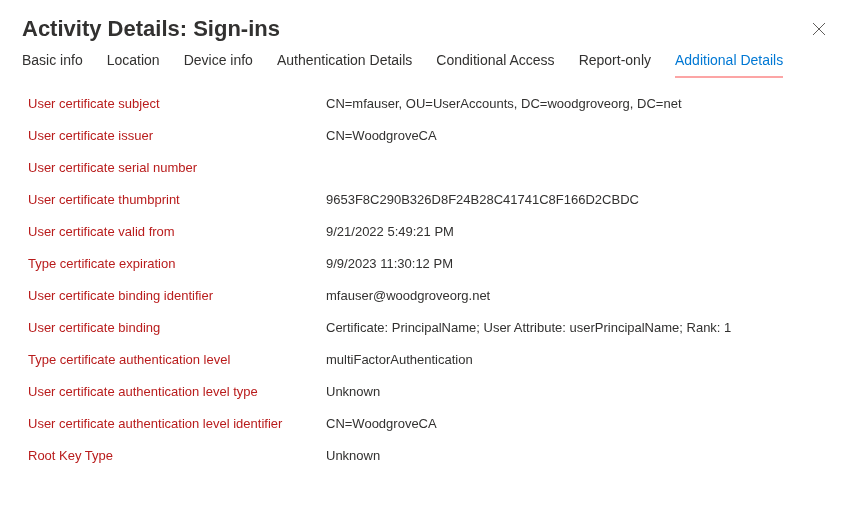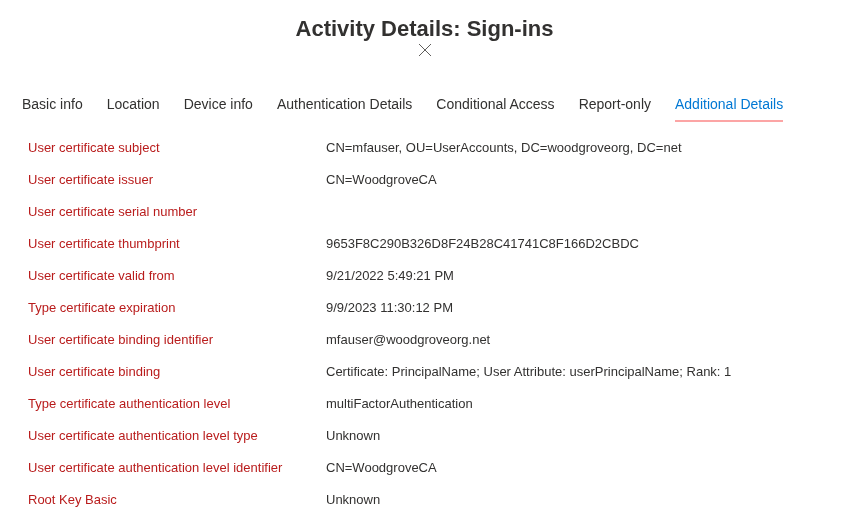--- a/index.html
+++ b/index.html
@@ -13,21 +13,20 @@
       width: 849px;
       height: 527px;
       overflow: hidden;
       color: #323130;
     }
     .header {
       display: flex;
       justify-content: space-between;
       align-items: center;
       padding: 16px 22px 10px 22px;
-      flex-direction: column;
     }
     .title {
       font-size: 22px;
       font-weight: 600;
       color: #323130;
     }
     .close-icon {
       cursor: pointer;
       width: 16px;
       height: 16px;
@@ -37,21 +36,20 @@
     }
     .close-icon svg {
       width: 14px;
       height: 14px;
       stroke: #605e5c;
       stroke-width: 1;
     }
     .tabs {
       display: flex;
       padding: 0 22px;
-      margin-top: 28px;
       gap: 24px;
     }
     .tab {
       font-size: 14px;
       color: #323130;
       cursor: pointer;
       padding-bottom: 8px;
       border-bottom: 2px solid transparent;
       white-space: nowrap;
     }
@@ -140,16 +138,16 @@
     </div>
     <div class="row">
       <div class="label">User certificate authentication level type</div>
       <div class="value">Unknown</div>
     </div>
     <div class="row">
       <div class="label">User certificate authentication level identifier</div>
       <div class="value">CN=WoodgroveCA</div>
     </div>
     <div class="row">
-      <div class="label">Root Key Basic</div>
+      <div class="label">Root Key Type</div>
       <div class="value">Unknown</div>
     </div>
   </div>
 
 </body></html>

